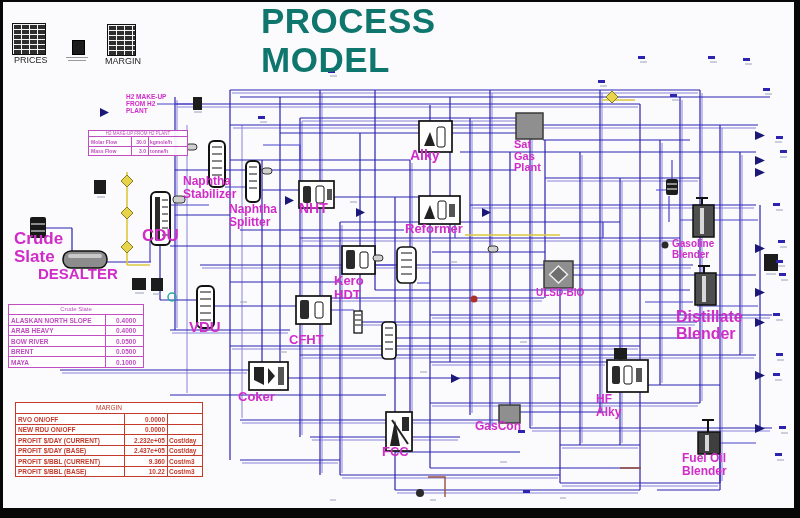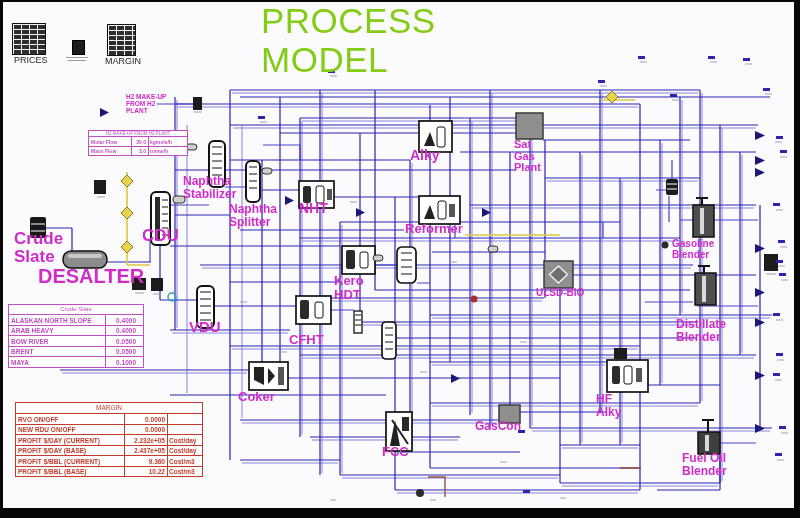--- a/index.html
+++ b/index.html
@@ -1,22 +1,22 @@
 <!DOCTYPE html>
 <html><head>
 <meta charset="utf-8">
 <style>
   html,body{margin:0;padding:0;background:#000;}
   #frame{position:relative;width:800px;height:518px;background:#070707;overflow:hidden;
          font-family:"Liberation Sans",sans-serif;}
   #canvas{position:absolute;left:3px;top:2px;width:791px;height:506px;background:#fbfbfd;}
   svg{position:absolute;left:0;top:0;}
   .lbl{position:absolute;font-weight:bold;color:#d02cc8;line-height:1.05;z-index:6;}
-  #title{position:absolute;left:261px;top:2px;width:185px;font-size:35px;font-weight:normal;
-         color:#84cc16;line-height:1.1;z-index:6;letter-spacing:.5px;}
+  #title{position:absolute;left:261px;top:2px;width:185px;font-size:35px;font-weight:bold;
+         color:#0f766e;line-height:1.1;z-index:6;letter-spacing:.5px;}
   .grid-icon{position:absolute;background-color:#2d2d2d;border:1px solid #101010;z-index:5;
     background-image:linear-gradient(#f5f5f5 1px,transparent 1px),
                      linear-gradient(90deg,#f5f5f5 1px,transparent 1px);
     background-size:8px 5px;}
   .icon-cap{position:absolute;color:#1d1d1d;font-size:9px;z-index:5;}
   .chip{position:absolute;background:#1c1c1c;border:1px solid #000;z-index:5;}
   .dash{position:absolute;border-top:1px solid #9a9a9a;z-index:5;}
   .tbl{position:absolute;border:1.5px solid;background:rgba(255,255,255,.92);z-index:7;
        font-weight:bold;}
   .tbl .tbl-h{text-align:center;font-weight:normal;padding:1px 0 2px;}
@@ -275,34 +275,34 @@
       <div class="td unit">kgmole/h</div>
     </div>
     <div class="tr">
       <div class="td">Mass Flow</div>
       <div class="td val">3.0</div>
       <div class="td unit">tonne/h</div>
     </div>
   </div>
 
   <div class="lbl" style="left:14px;top:230px;width:52px;font-size:17px">Crude Slate</div>
-  <div class="lbl" style="left:38px;top:266px;width:130px;font-size:20px">DESALTER</div>
+  <div class="lbl" style="left:38px;top:266px;width:130px;font-size:15px">DESALTER</div>
   <div class="lbl" style="left:142px;top:227px;width:55px;font-size:17px">CDU</div>
   <div class="lbl" style="left:189px;top:319px;width:50px;font-size:15px">VDU</div>
   <div class="lbl" style="left:183px;top:175px;width:68px;font-size:12px">Naphtha Stabilizer</div>
   <div class="lbl" style="left:229px;top:203px;width:56px;font-size:12px">Naphtha Splitter</div>
   <div class="lbl" style="left:299px;top:201px;width:45px;font-size:14px">NHT</div>
   <div class="lbl" style="left:410px;top:148px;width:50px;font-size:14px">Alky</div>
   <div class="lbl" style="left:514px;top:139px;width:32px;font-size:11px">Sat Gas Plant</div>
   <div class="lbl" style="left:405px;top:222px;width:75px;font-size:13px">Reformer</div>
   <div class="lbl" style="left:334px;top:274px;width:38px;font-size:13px">Kero HDT</div>
   <div class="lbl" style="left:289px;top:333px;width:50px;font-size:13px">CFHT</div>
   <div class="lbl" style="left:536px;top:288px;width:65px;font-size:10px">ULSD-BIO</div>
   <div class="lbl" style="left:672px;top:239px;width:58px;font-size:10px">Gasoline Blender</div>
-  <div class="lbl" style="left:676px;top:318px;width:58px;font-size:12px">Distillate Blender</div>
+  <div class="lbl" style="left:676px;top:309px;width:58px;font-size:16px">Distillate Blender</div>
   <div class="lbl" style="left:238px;top:390px;width:50px;font-size:13px">Coker</div>
   <div class="lbl" style="left:382px;top:445px;width:40px;font-size:13px">FCC</div>
   <div class="lbl" style="left:475px;top:420px;width:55px;font-size:12px">GasCon</div>
   <div class="lbl" style="left:596px;top:393px;width:26px;font-size:12px">HF Alky</div>
   <div class="lbl" style="left:682px;top:452px;width:56px;font-size:12px">Fuel Oil Blender</div>
 
   <div class="tbl pink" id="crude-tbl">
     <div class="tbl-h">Crude Slate</div>
     <div class="tr">
       <div class="td">ALASKAN NORTH SLOPE</div>

